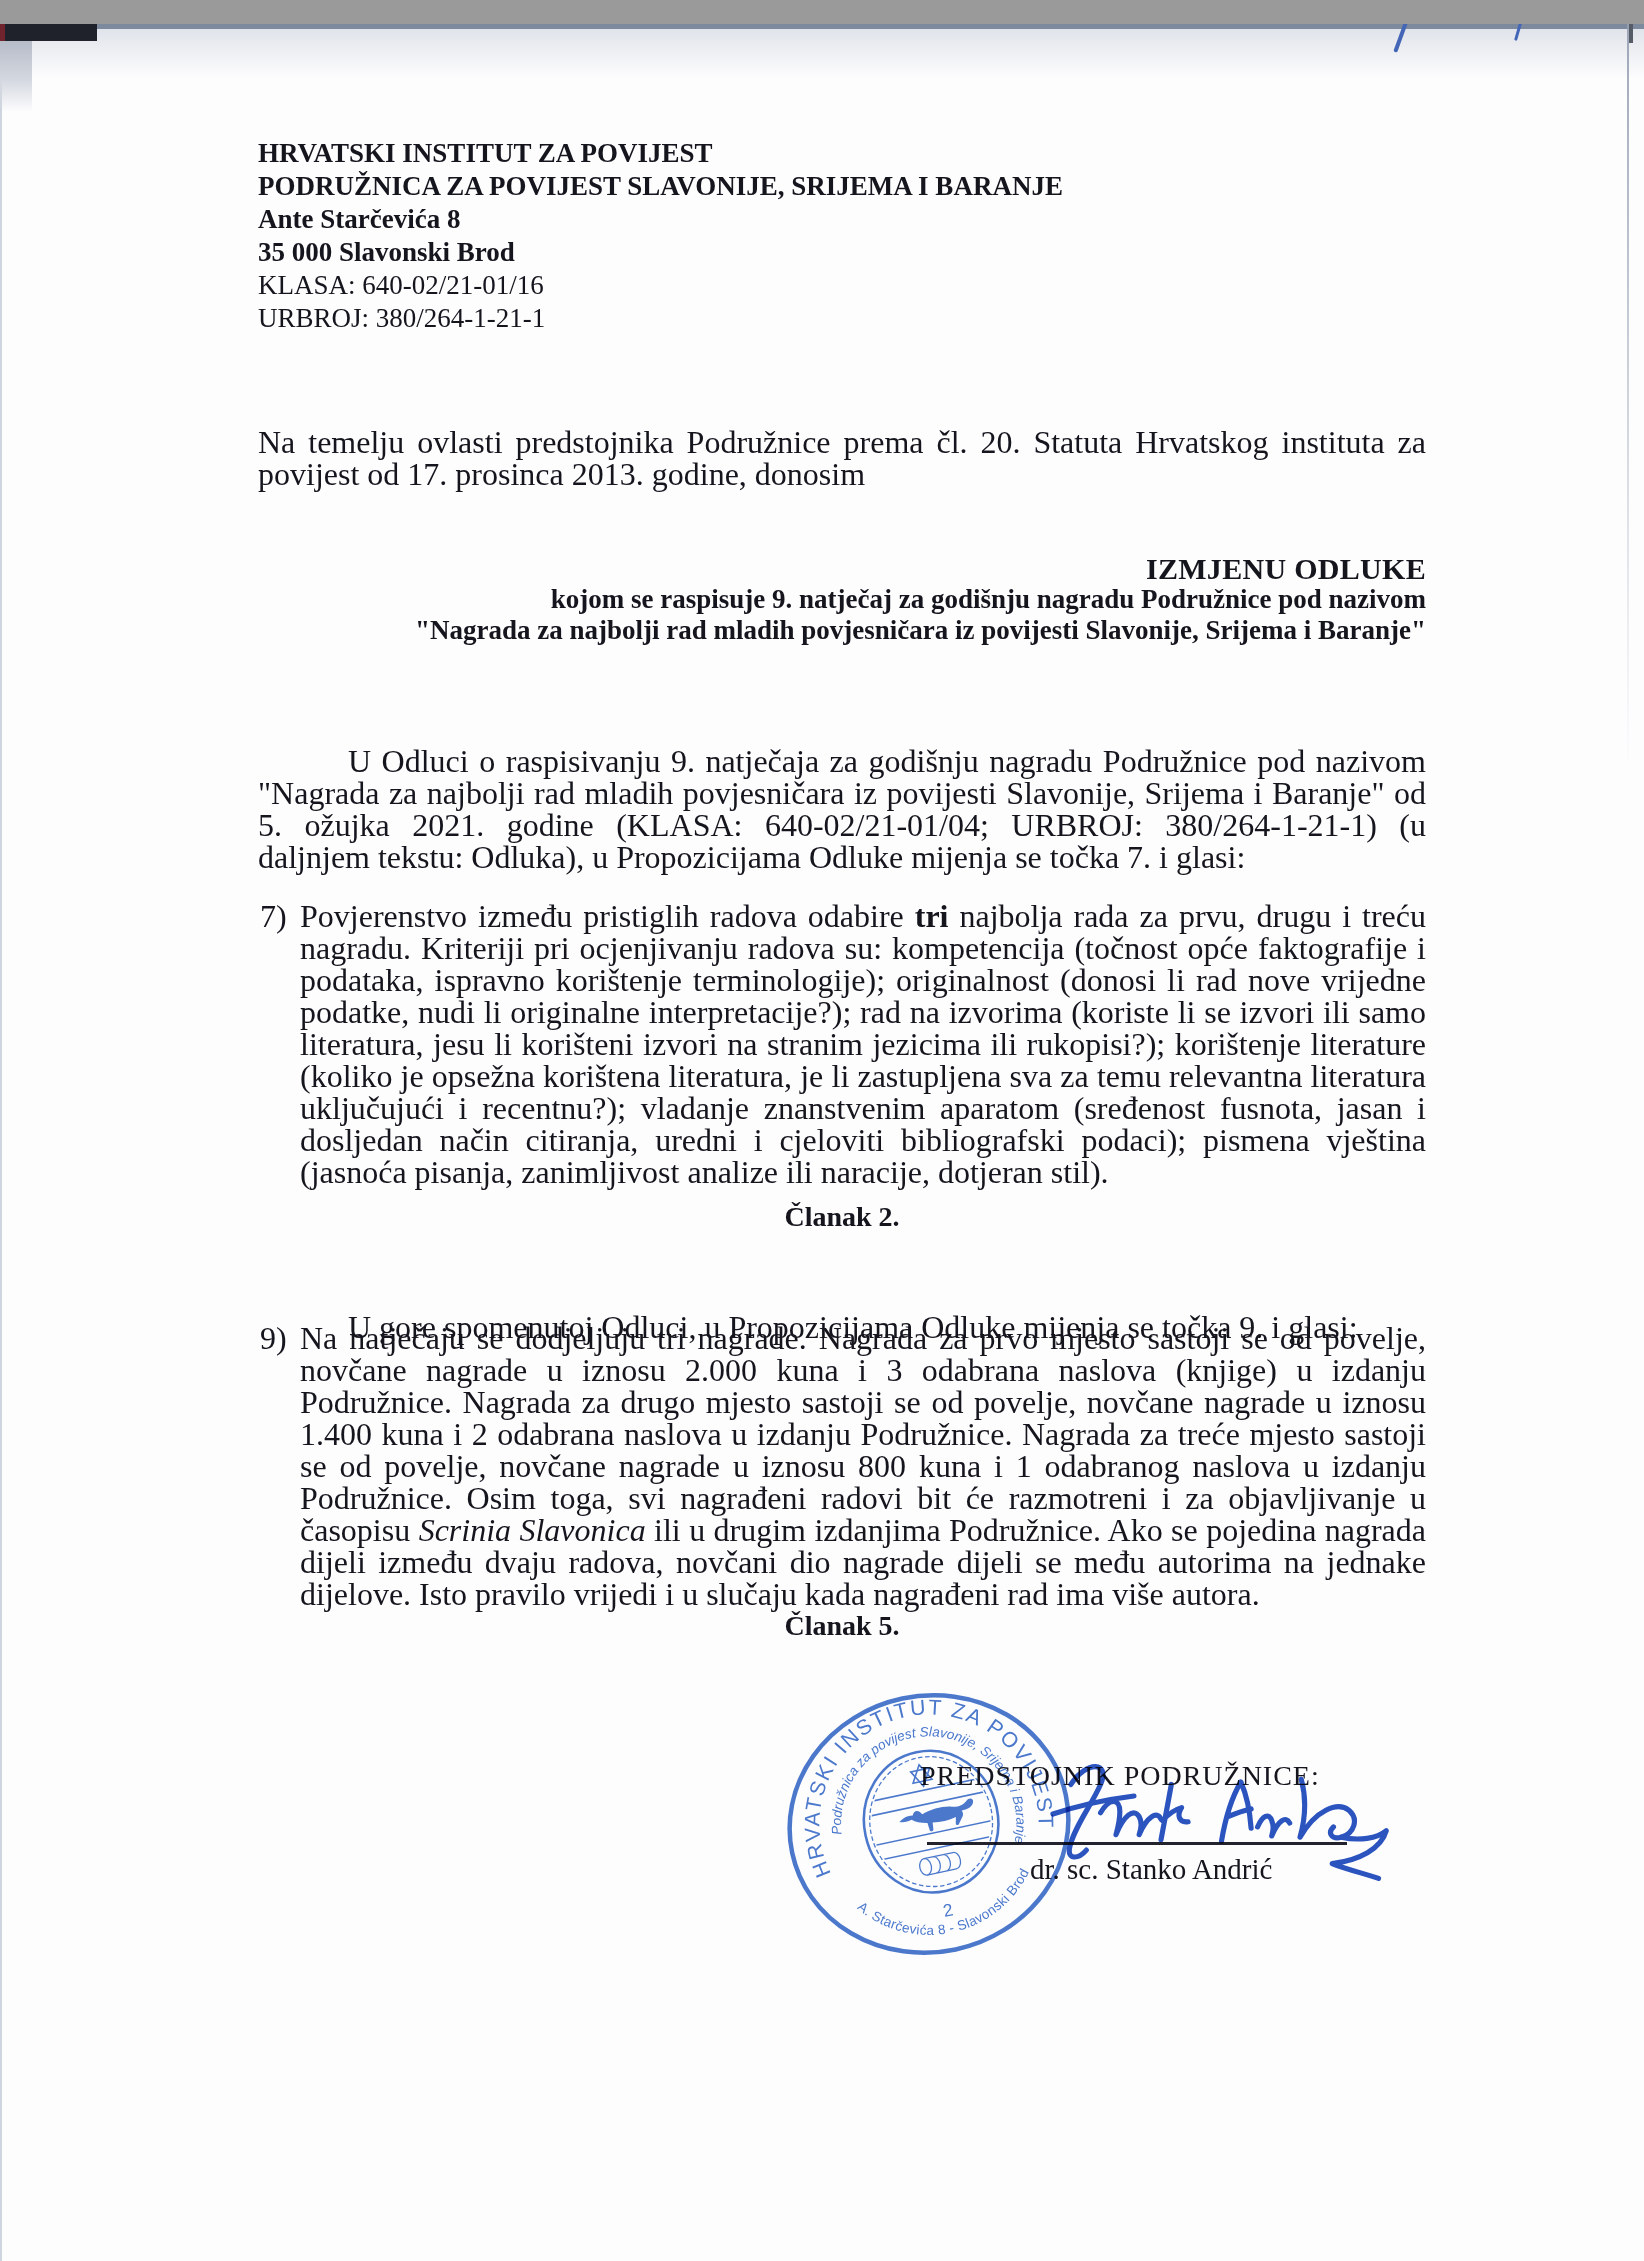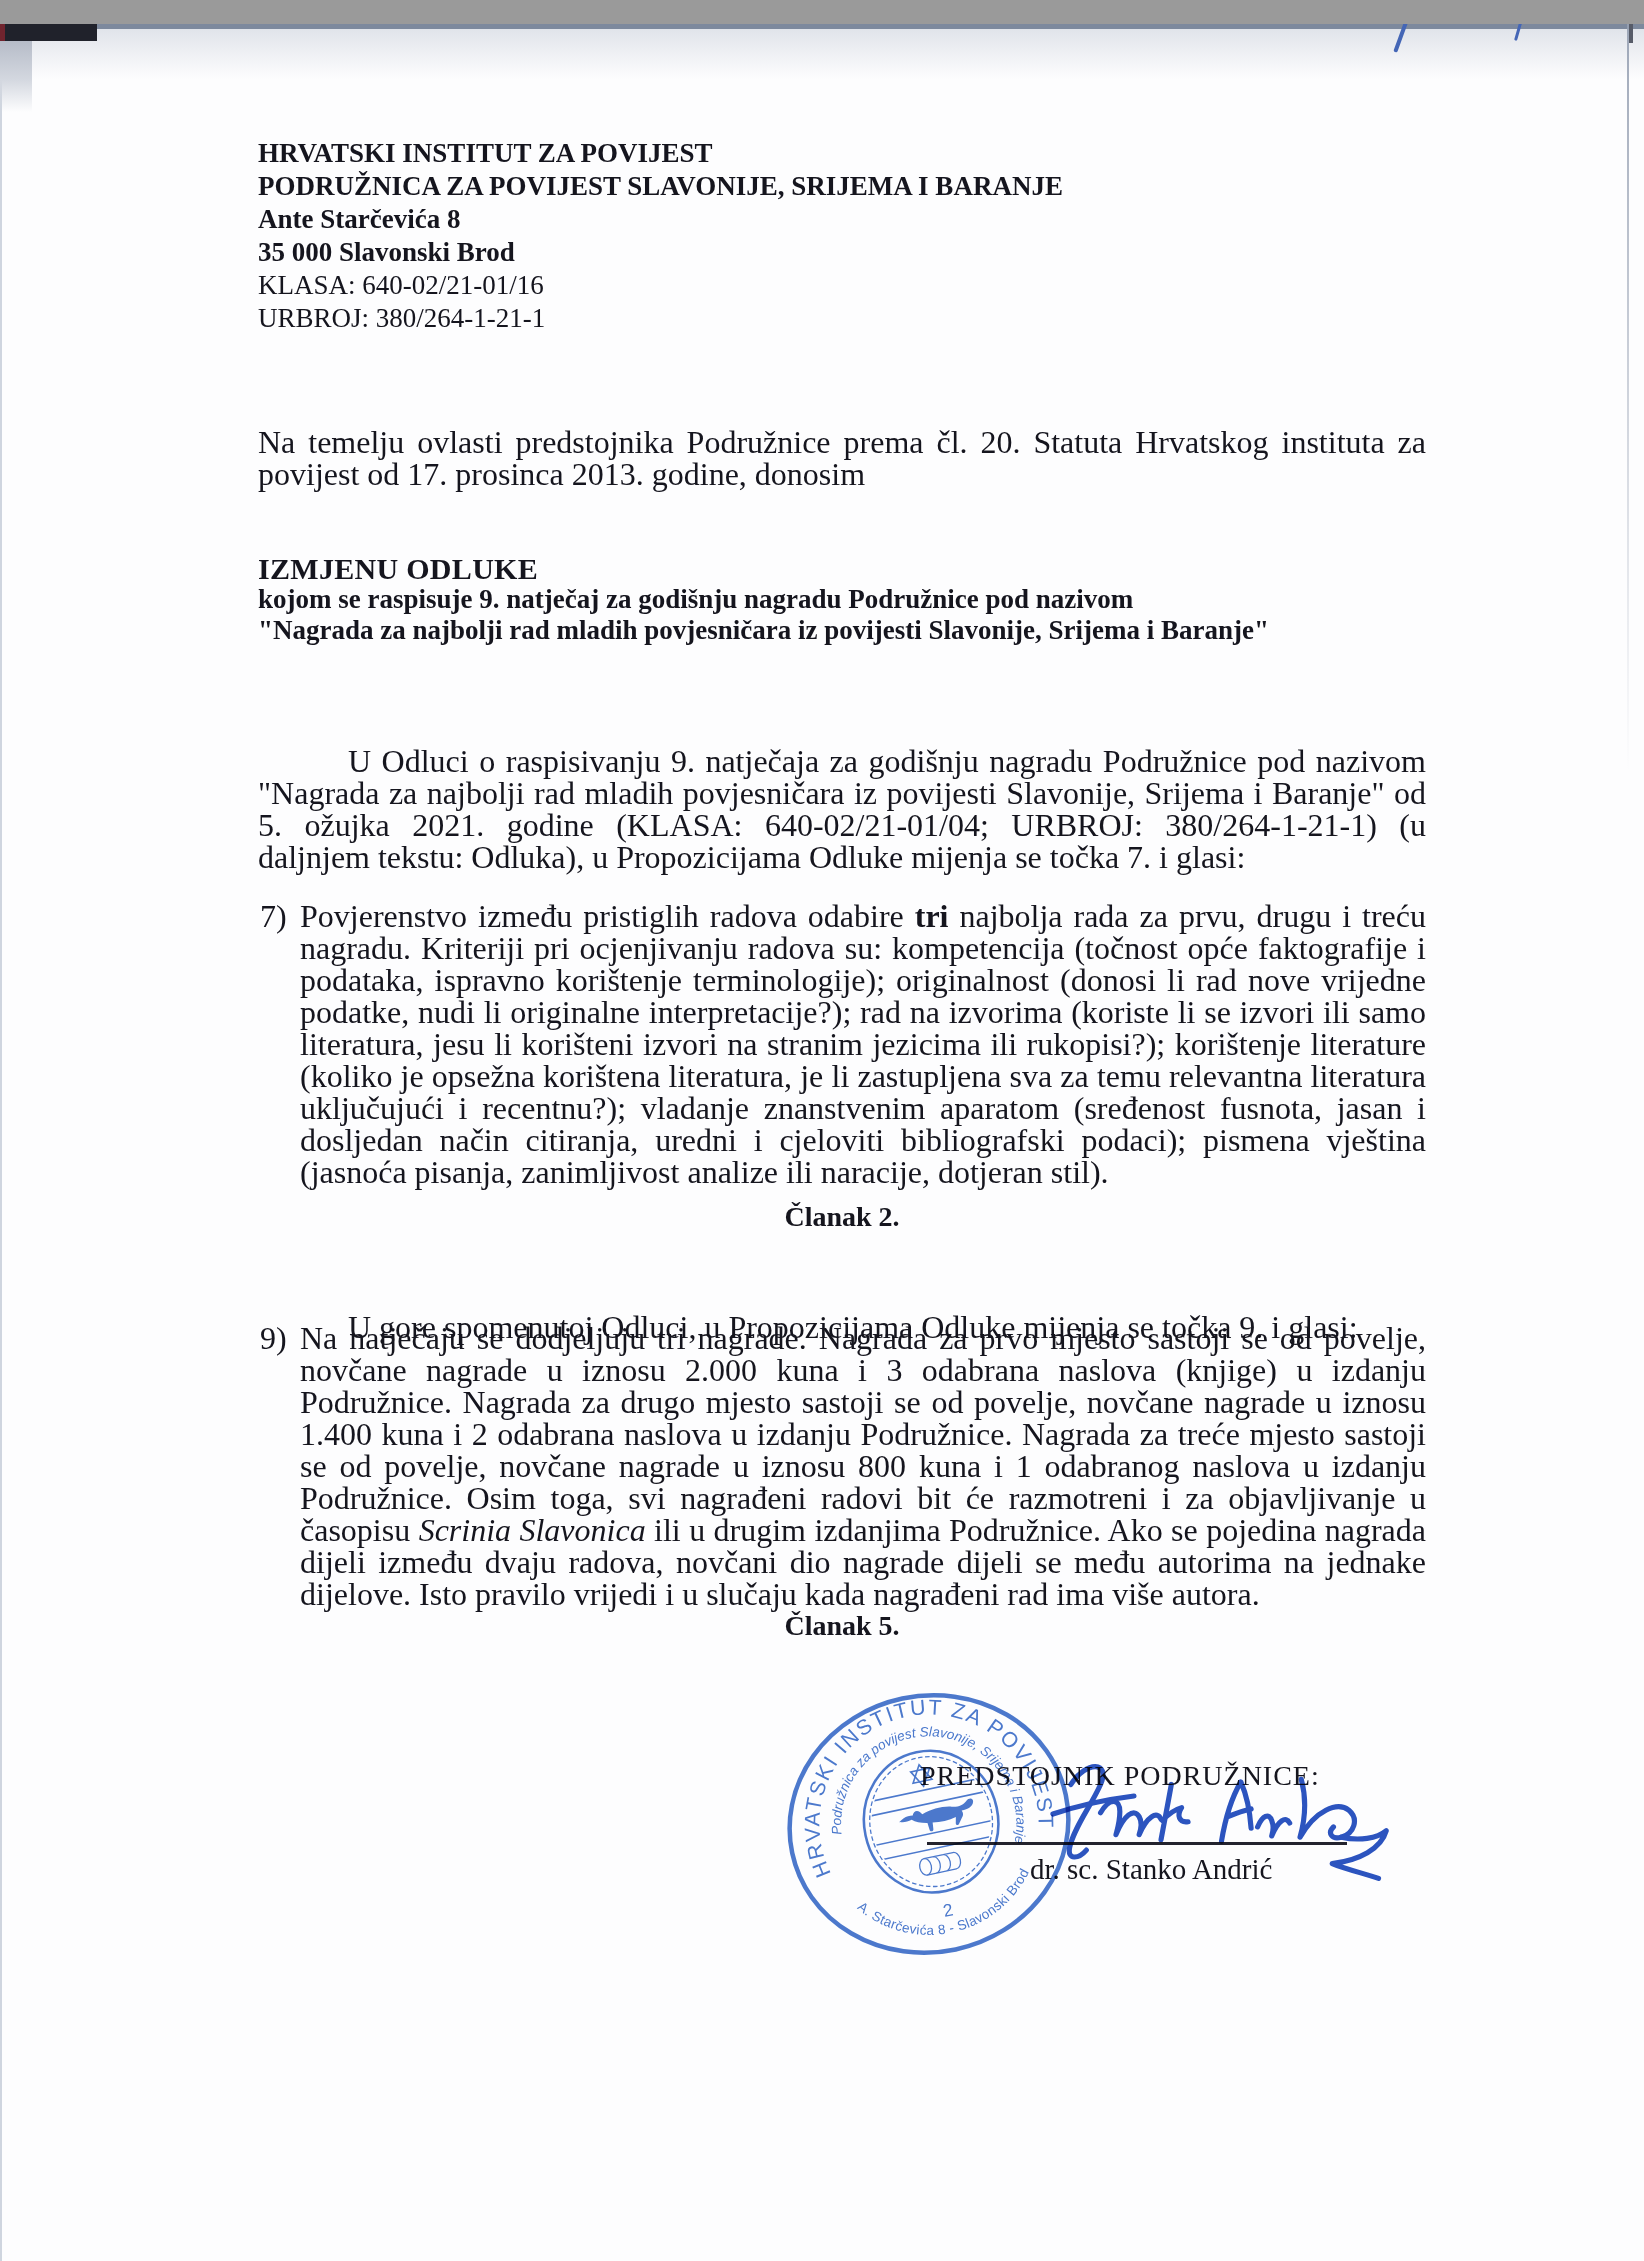--- a/index.html
+++ b/index.html
@@ -25,21 +25,21 @@
   .slash-2{left:1517px;top:-5.2px;width:3.2px;height:22px;transform:rotate(16deg);}
   .bottom-hairline{position:absolute;left:0;top:2248px;width:93px;height:1.9px;background:rgba(150,160,178,.6);z-index:5;}
 
   
   .abs{position:absolute;}
   .doc-col{left:258px;width:1168px;}
   .line50{line-height:32px;font-size:32px;}
   .header-block{top:113px;line-height:33px;font-size:27px;}
   .header-block .b{font-weight:bold;}
   .intro{top:402px;text-align:justify;}
-  .title-block{top:529px;text-align:left;font-weight:bold;line-height:31px;font-size:27px;}
+  .title-block{top:529px;text-align:right;font-weight:bold;line-height:31px;font-size:27px;}
   .title-line1{font-size:30px;letter-spacing:0.3px;}
   .heading{text-align:center;font-weight:bold;font-size:28px;}
   .h1{top:657px;} .h2{top:1177px;} .h3{top:1586px;}
   .para{text-align:justify;}
   .p1{top:721px;text-indent:90px;}
   .p2{top:1287px;text-indent:90px;}
   .p3{top:1643px;text-indent:90px;}
   .item{position:absolute;left:258px;width:1168px;}
   .i7{top:876px;} .i9{top:1298px;}
   .item .num{position:absolute;left:1.9px;top:0;}

